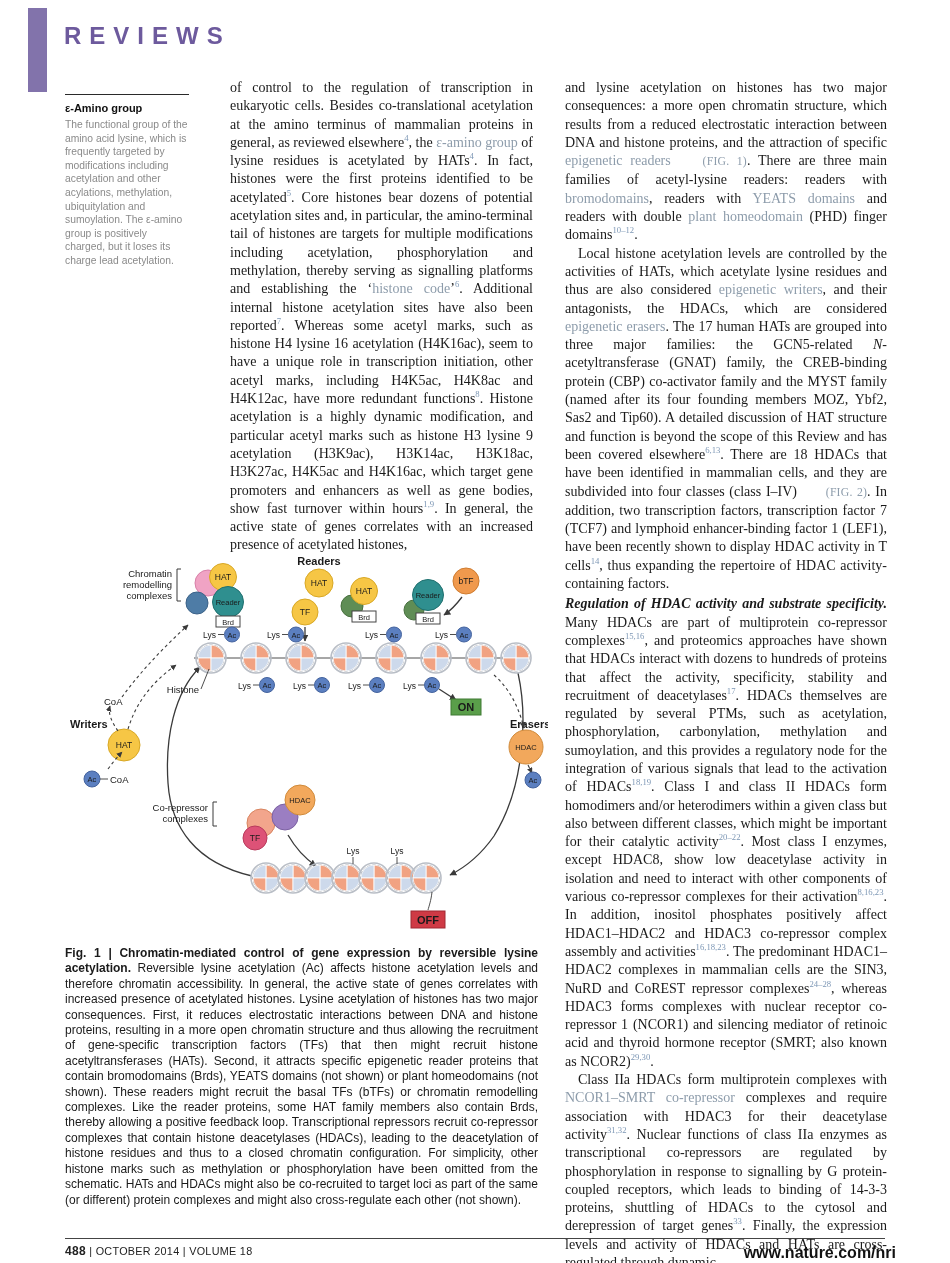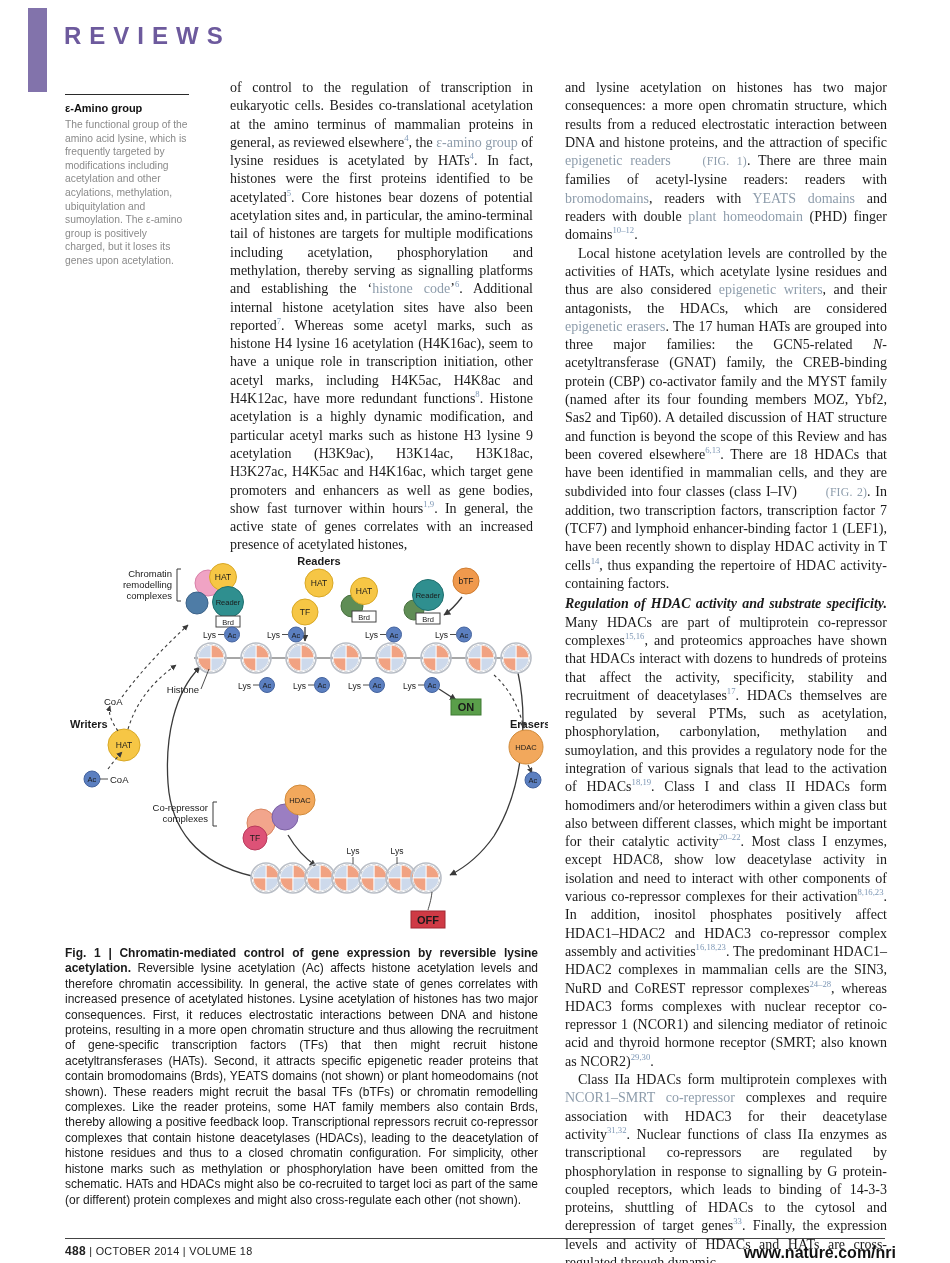--- a/index.html
+++ b/index.html
@@ -53,21 +53,21 @@
 <body>
 
 <div class="page">
 
   <div class="purple-tab"></div>
   <h1 class="reviews-title">REVIEWS</h1>
 
   <aside class="glossary">
     <div class="glossary-rule"></div>
     <h3>ε-Amino group</h3>
-    <p>The functional group of the amino acid lysine, which is frequently targeted by modifications including acetylation and other acylations, methylation, ubiquitylation and sumoylation. The ε-amino group is positively charged, but it loses its genes upon acetylation.</p>
+    <p>The functional group of the amino acid lysine, which is frequently targeted by modifications including acetylation and other acylations, methylation, ubiquitylation and sumoylation. The ε-amino group is positively charged, but it loses its charge lead acetylation.</p>
   </aside>
 
   <div class="col col1">
       <p><span class="seg-n">of control to the regulation of transcription in eukaryotic cells. Besides co-translational acetylation at the amino terminus of mammalian proteins in general, as reviewed elsewhere</span><sup class="seg-r">4</sup><span class="seg-n">, the </span><span class="seg-g">ε-amino group</span><span class="seg-n"> of lysine residues is acetylated by HATs</span><sup class="seg-r">4</sup><span class="seg-n">. In fact, histones were the first proteins identified to be acetylated</span><sup class="seg-r">5</sup><span class="seg-n">. Core histones bear dozens of potential acetylation sites and, in particular, the amino-terminal tail of histones are targets for multiple modifications including acetylation, phosphorylation and methylation, thereby serving as signalling platforms and establishing the ‘</span><span class="seg-g">histone code</span><span class="seg-n">’</span><sup class="seg-r">6</sup><span class="seg-n">. Additional internal histone acetylation sites have also been reported</span><sup class="seg-r">7</sup><span class="seg-n">. Whereas some acetyl marks, such as histone H4 lysine 16 acetylation (H4K16ac), seem to have a unique role in transcription initiation, other acetyl marks, including H4K5ac, H4K8ac and H4K12ac, have more redundant functions</span><sup class="seg-r">8</sup><span class="seg-n">. Histone acetylation is a highly dynamic modification, and particular acetyl marks such as histone H3 lysine 9 acetylation (H3K9ac), H3K14ac, H3K18ac, H3K27ac, H4K5ac and H4K16ac, which target gene promoters and enhancers as well as gene bodies, show fast turnover within hours</span><sup class="seg-r">1,9</sup><span class="seg-n">. In general, the active state of genes correlates with an increased presence of acetylated histones,</span></p>
     </div>
   <div class="col col2">
       <p><span class="seg-n">and lysine acetylation on histones has two major consequences: a more open chromatin structure, which results from a reduced electrostatic interaction between DNA and histone proteins, and the attraction of specific </span><span class="seg-g">epigenetic readers</span><span class="seg-n"> </span><span class="seg-sc">(FIG. 1)</span><span class="seg-n">. There are three main families of acetyl-lysine readers: readers with </span><span class="seg-g">bromodomains</span><span class="seg-n">, readers with </span><span class="seg-g">YEATS domains</span><span class="seg-n"> and readers with double </span><span class="seg-g">plant homeodomain</span><span class="seg-n"> (PHD) finger domains</span><sup class="seg-r">10–12</sup><span class="seg-n">.</span></p>
       <p class="indent"><span class="seg-n">Local histone acetylation levels are controlled by the activities of HATs, which acetylate lysine residues and thus are also considered </span><span class="seg-g">epigenetic writers</span><span class="seg-n">, and their antagonists, the HDACs, which are considered </span><span class="seg-g">epigenetic erasers</span><span class="seg-n">. The 17 human HATs are grouped into three major families: the GCN5-related </span><span class="seg-i">N</span><span class="seg-n">-acetyltransferase (GNAT) family, the CREB-binding protein (CBP) co-activator family and the MYST family (named after its four founding members MOZ, Ybf2, Sas2 and Tip60). A detailed discussion of HAT structure and function is beyond the scope of this Review and has been covered elsewhere</span><sup class="seg-r">6,13</sup><span class="seg-n">. There are 18 HDACs that have been identified in mammalian cells, and they are subdivided into four classes (class I–IV) </span><span class="seg-sc">(FIG. 2)</span><span class="seg-n">. In addition, two transcription factors, transcription factor 7 (TCF7) and lymphoid enhancer-binding factor 1 (LEF1), have been recently shown to display HDAC activity in T cells</span><sup class="seg-r">14</sup><span class="seg-n">, thus expanding the repertoire of HDAC activity-containing factors.</span></p>
       <p class="gap"><span class="seg-bi">Regulation of HDAC activity and substrate specificity. </span><span class="seg-n">Many HDACs are part of multiprotein co-repressor complexes</span><sup class="seg-r">15,16</sup><span class="seg-n">, and proteomics approaches have shown that HDACs interact with dozens to hundreds of proteins that affect the activity, specificity, stability and recruitment of deacetylases</span><sup class="seg-r">17</sup><span class="seg-n">. HDACs themselves are regulated by several PTMs, such as acetylation, phosphorylation, carbonylation, methylation and sumoylation, and this provides a regulatory node for the integration of various signals that lead to the activation of HDACs</span><sup class="seg-r">18,19</sup><span class="seg-n">. Class I and class II HDACs form homodimers and/or heterodimers within a given class but also between different classes, which might be important for their catalytic activity</span><sup class="seg-r">20–22</sup><span class="seg-n">. Most class I enzymes, except HDAC8, show low deacetylase activity in isolation and need to interact with other components of various co-repressor complexes for their activation</span><sup class="seg-r">8,16,23</sup><span class="seg-n">. In addition, inositol phosphates positively affect HDAC1–HDAC2 and HDAC3 co-repressor complex assembly and activities</span><sup class="seg-r">16,18,23</sup><span class="seg-n">. The predominant HDAC1–HDAC2 complexes in mammalian cells are the SIN3, NuRD and CoREST repressor complexes</span><sup class="seg-r">24–28</sup><span class="seg-n">, whereas HDAC3 forms complexes with nuclear receptor co-repressor 1 (NCOR1) and silencing mediator of retinoic acid and thyroid hormone receptor (SMRT; also known as NCOR2)</span><sup class="seg-r">29,30</sup><span class="seg-n">.</span></p>
       <p class="indent"><span class="seg-n">Class IIa HDACs form multiprotein complexes with </span><span class="seg-g">NCOR1–SMRT co-repressor</span><span class="seg-n"> complexes and require association with HDAC3 for their deacetylase activity</span><sup class="seg-r">31,32</sup><span class="seg-n">. Nuclear functions of class IIa enzymes as transcriptional co-repressors are regulated by phosphorylation in response to signalling by G protein-coupled receptors, which leads to binding of 14-3-3 proteins, shuttling of HDACs to the cytosol and derepression of target genes</span><sup class="seg-r">33</sup><span class="seg-n">. Finally, the expression levels and activity of HDACs and HATs are cross-regulated through dynamic</span></p>

